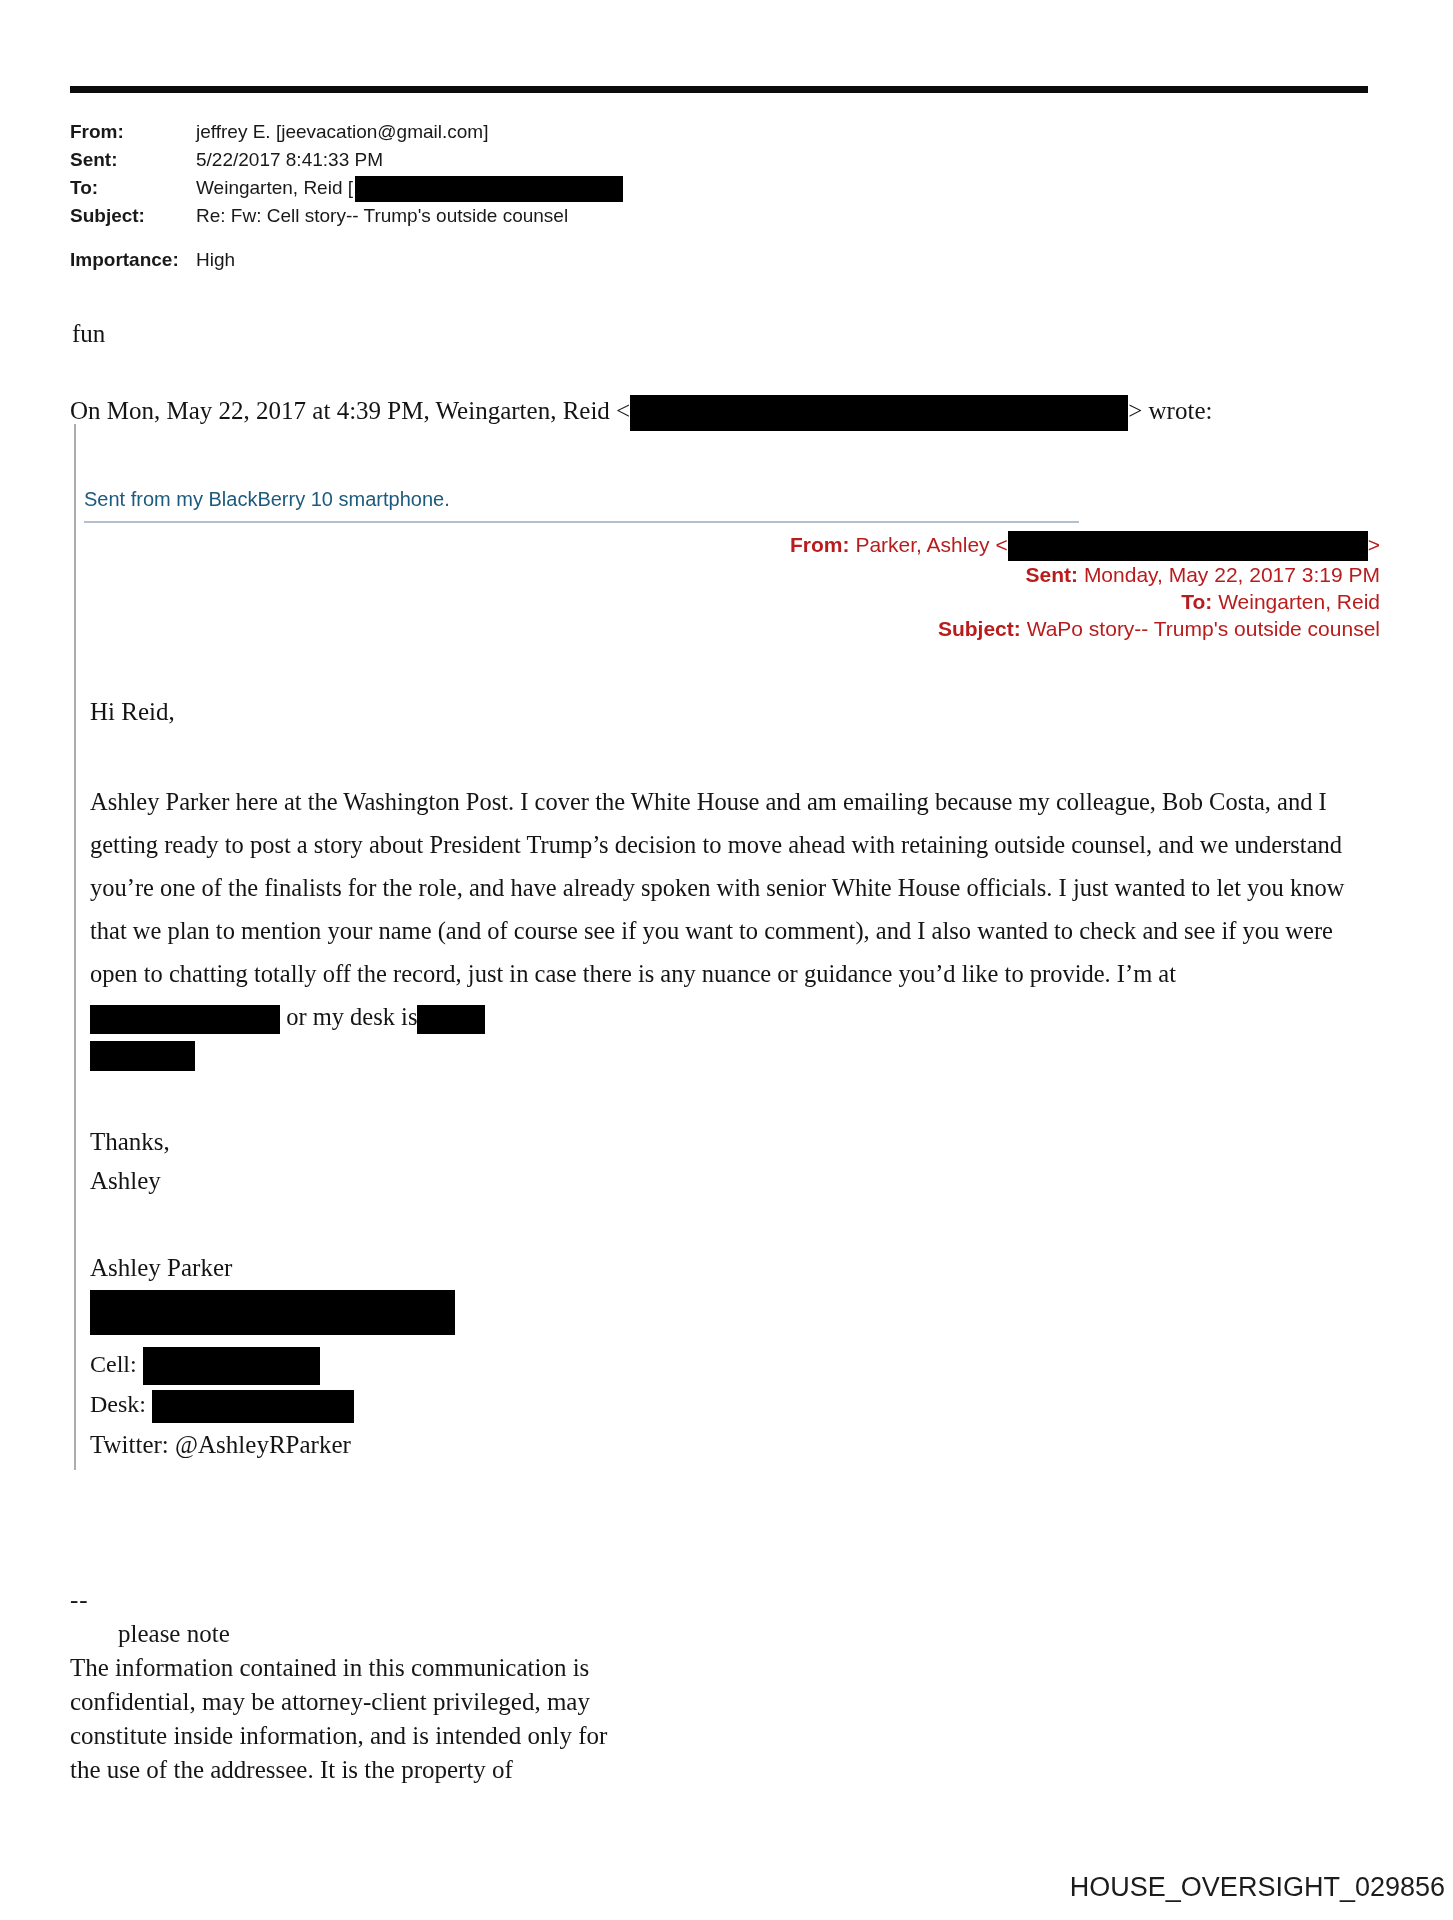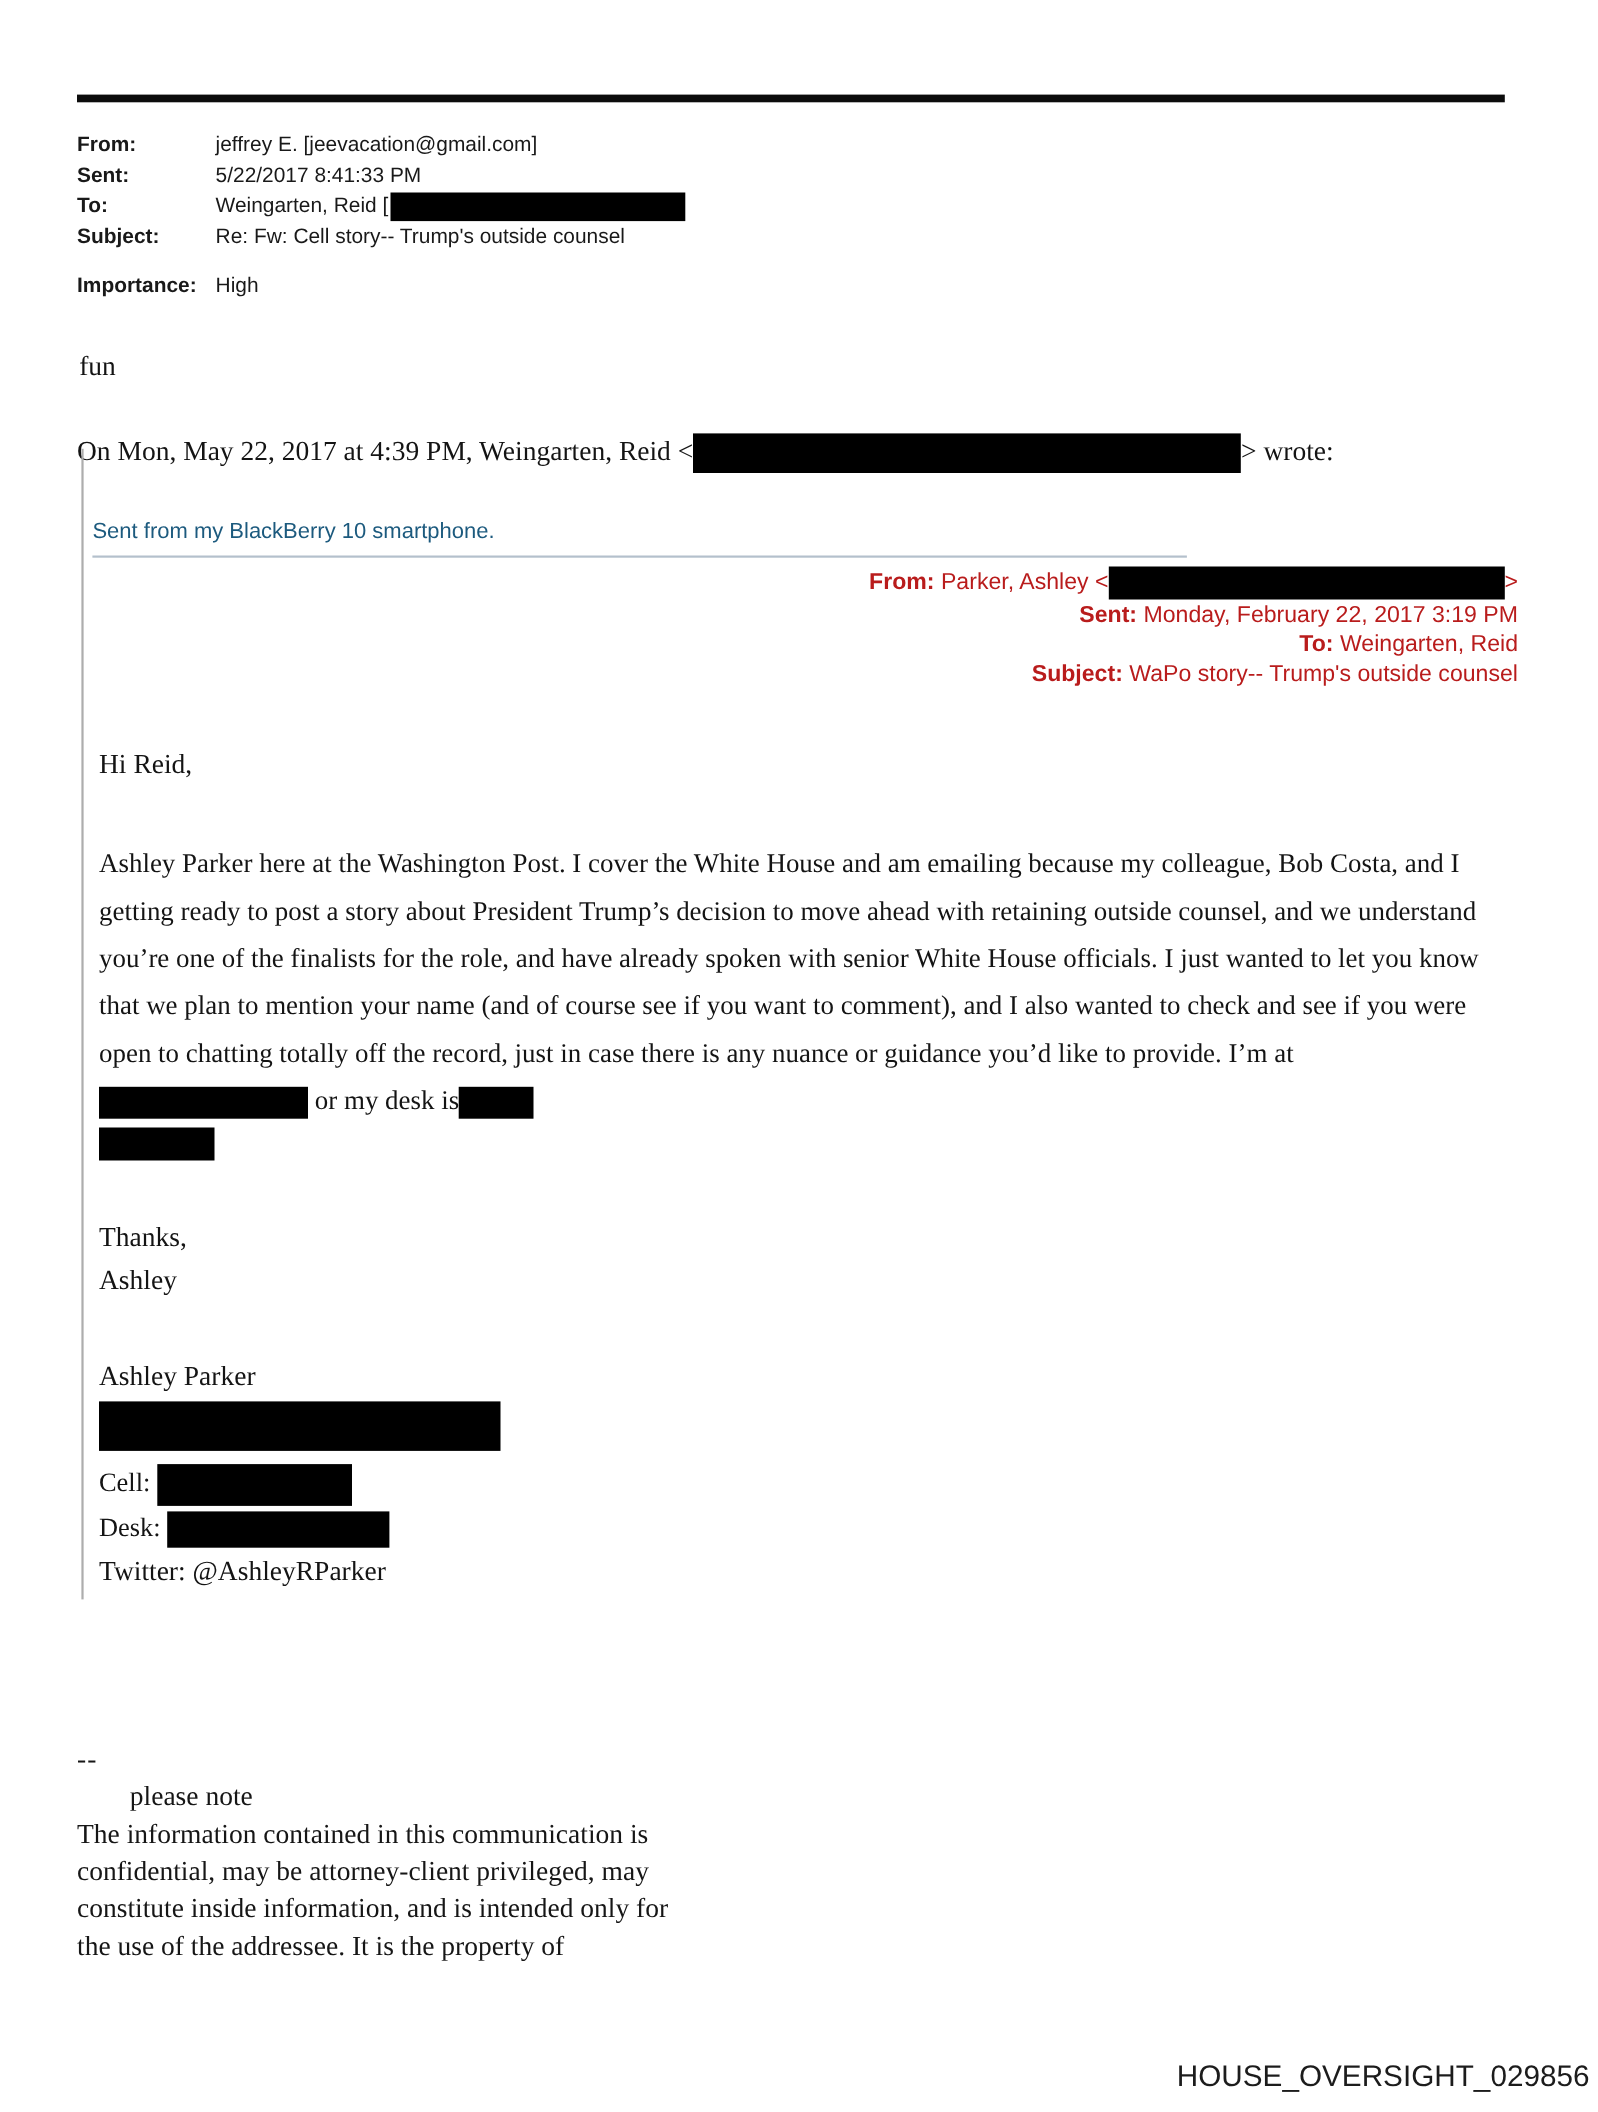--- a/index.html
+++ b/index.html
@@ -31,21 +31,21 @@
   .fun-line { position:absolute; left:72px; top:320px; font-size:25px; }
 
   .intro-line {
     position:absolute; left:70px; top:390px;
     font-size:25px; line-height:42px; white-space:nowrap;
   }
   .redact-intro { width:498px; height:36px; }
 
   
   .quote {
-    position:absolute; left:74px; top:408px;
+    position:absolute; left:74px; top:424px;
     width:1306px; height:1046px;
     border-left:2px solid #adadad;
     padding-left:8px; box-sizing:border-box;
   }
   .bb-sig {
     margin-top:64px;
     font-family:"Liberation Sans", sans-serif;
     font-size:20px; color:#1c5a7e;
   }
   .bb-rule { margin-top:10px; width:995px; height:2px; background:#b4c0cc; }
@@ -125,21 +125,21 @@
 
   <div class="intro-line"><span>On Mon, May 22, 2017 at 4:39 PM, Weingarten, Reid &lt;</span><span class="redact redact-intro"></span><span>&gt; wrote:</span></div>
 
   <div class="quote">
 
     <div class="bb-sig">Sent from my BlackBerry 10 smartphone.</div>
     <div class="bb-rule"></div>
 
     <div class="inner-header">
       <div><span class="ih-label">From:</span> <span>Parker, Ashley &lt;</span><span class="redact redact-from"></span><span>&gt;</span></div>
-      <div><span class="ih-label">Sent:</span> <span>Monday, February 22, 2017 3:19 PM</span></div>
+      <div><span class="ih-label">Sent:</span> <span>Monday, May 22, 2017 3:19 PM</span></div>
       <div><span class="ih-label">To:</span> <span>Weingarten, Reid</span></div>
       <div><span class="ih-label">Subject:</span> <span>WaPo story-- Trump's outside counsel</span></div>
     </div>
 
     <div class="greeting">Hi Reid,</div>
 
     <div class="para"><span>Ashley Parker here at the Washington Post. I cover the White House and am emailing because my colleague, Bob Costa, and I getting ready to post a story about President Trump’s decision to move ahead with retaining outside counsel, and we understand you’re one of the finalists for the role, and have already spoken with senior White House officials. I just wanted to let you know that we plan to mention your name (and of course see if you want to comment), and I also wanted to check and see if you were open to chatting totally off the record, just in case there is any nuance or guidance you’d like to provide. I’m at</span><span class="redact redact-phone1"></span> <span>or my desk is</span><span class="redact redact-phone2"></span></div>
     <div class="para-tail"><span class="redact redact-phone3"></span></div>
 
     <div class="thanks">Thanks,</div>

